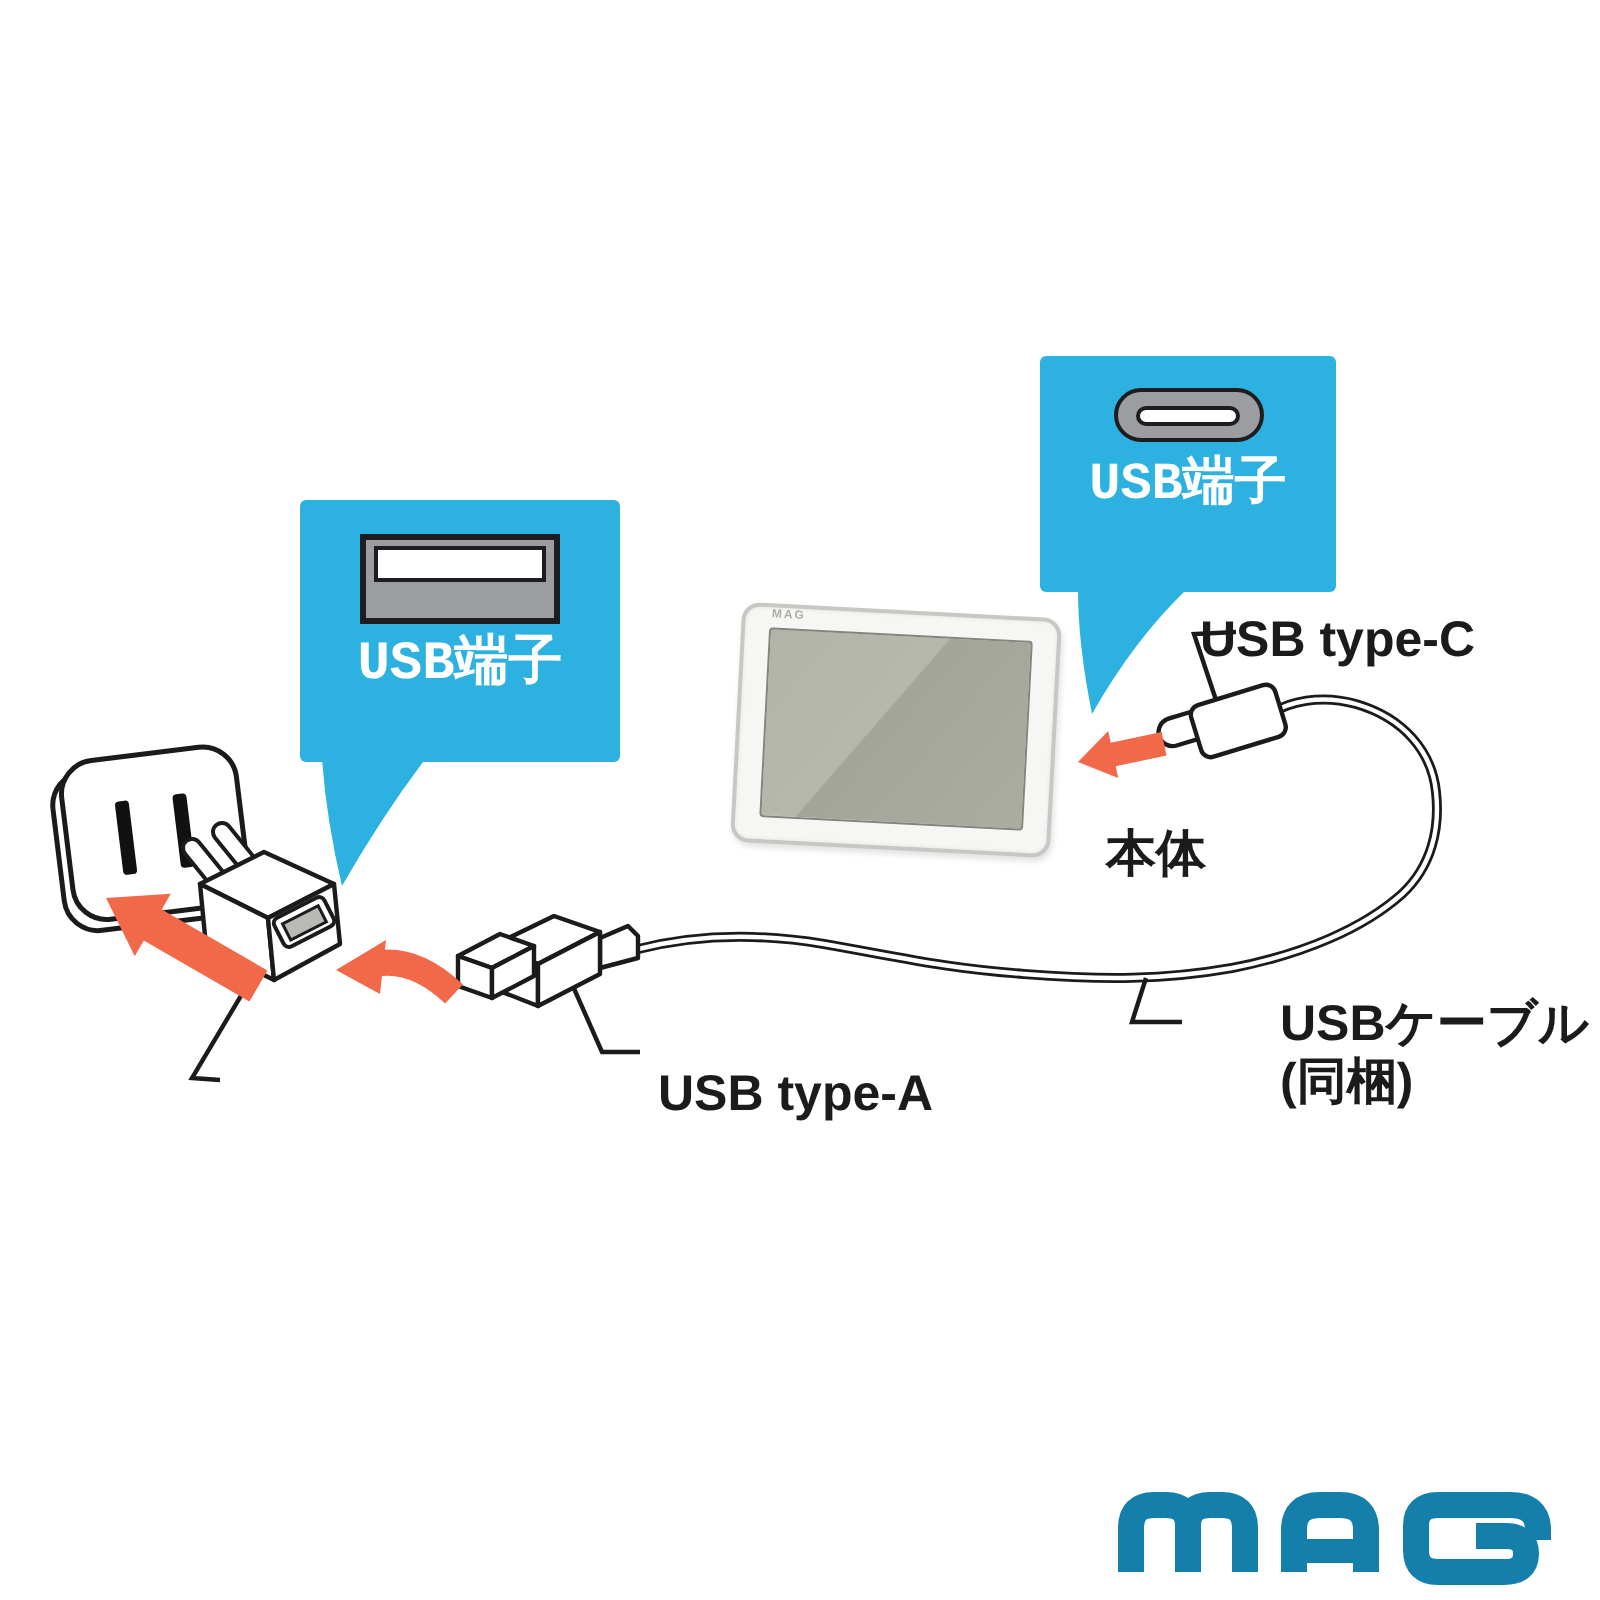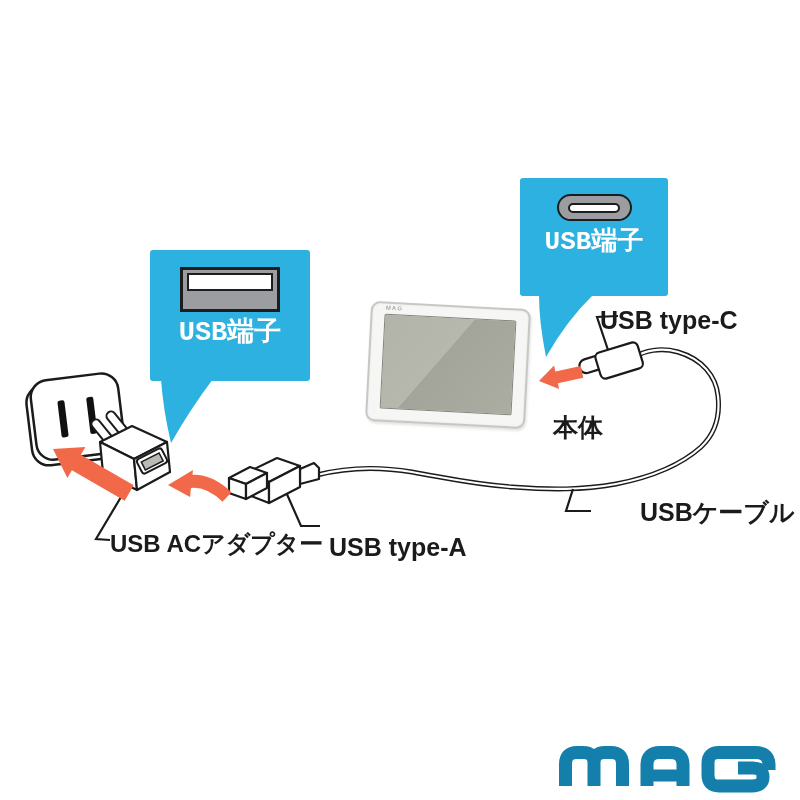--- a/index.html
+++ b/index.html
@@ -129,31 +129,31 @@
                Q 683,752.5 683,765 L 683,786"></path>
       <path d="M 648,775.5 L 682,775.5" stroke-width="12"></path>
       <path d="M 738,768 L 753,768 Q 763,768 763,777 Q 763,786 752,786
                L 719,786 Q 708,786 708,775 L 708,763 Q 708,752.5 719,752.5
                L 755,752.5 Q 769,752.5 769,765 L 769,770"></path>
     </g>
   </svg>
 
 
   <div class="label two-line" style="left:110px; top:529px; font-size:24px;">
-    <div>USB ACアダプター</div>
   </div>
 
   <div class="label" style="left:329px; top:533px;">USB type-A</div>
 
   <div class="label" style="left:600px; top:306px;">USB type-C</div>
 
   <div class="label" style="left:553px; top:413px;">本体</div>
 
   <div class="label two-line" style="left:596px; top:498px;margin-left:44px;">
     <div>USBケーブル</div>
+    <div>(同梱)</div>
   </div>
 
   <div class="callout callout-a">
     <div class="usba-port">
       <div class="slot"></div>
     </div>
     <div class="co-text">
       <div>USB端子</div>
     </div>
   </div>

